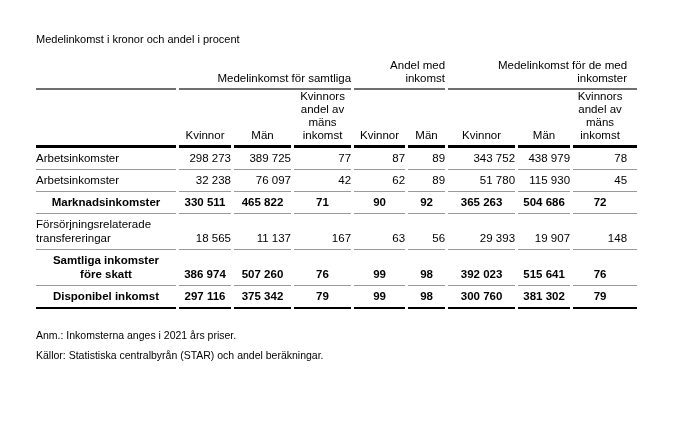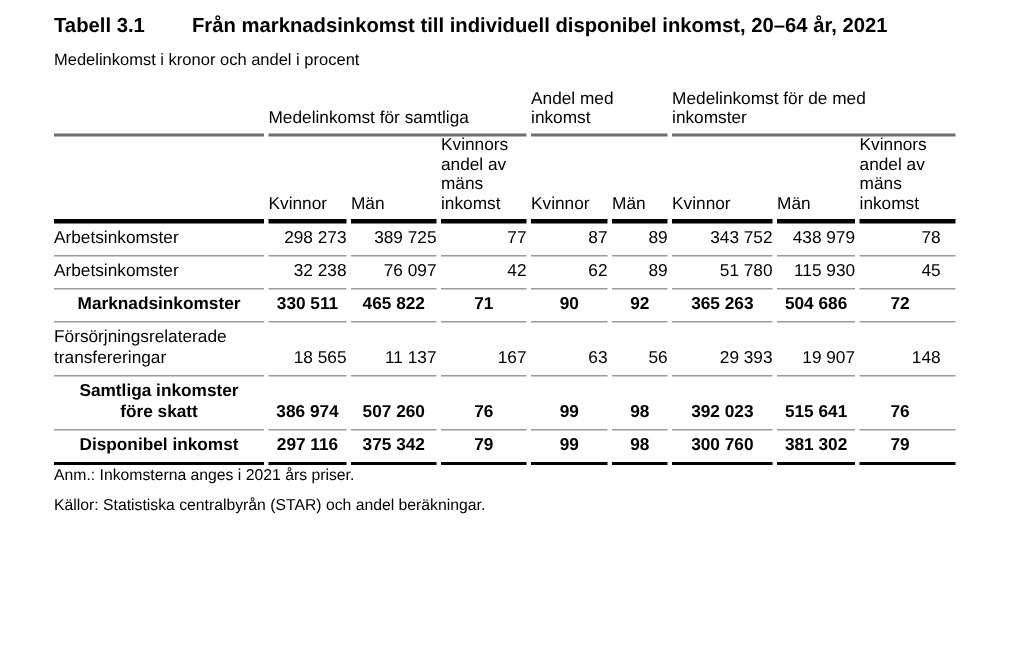--- a/index.html
+++ b/index.html
@@ -7,65 +7,61 @@
   body {
     width: 690px; height: 432px;
     font-family: "Liberation Sans", sans-serif;
     color: #000;
     overflow: hidden;
   }
   .page { width: 690px; height: 432px; padding: 9px 38px 0 36px; }
 
   .title-row { display: flex; font-size: 13.5px; font-weight: bold; line-height: 16px; }
   .title-num { flex: 0 0 92px; }
-  .subtitle { font-size: 11px; margin-top: 9px; line-height: 13px; }
+  .subtitle { font-size: 11px; margin-top: 24px; line-height: 13px; }
 
   table.tbl {
     margin-top: 13px; margin-left: -3px;
     border-collapse: separate; border-spacing: 3px 0;
     table-layout: fixed; width: 607px;
     font-size: 11.5px; line-height: 14px;
   }
   th, td { padding: 0; vertical-align: bottom; font-weight: normal; }
 
   tr.grouprow th {
     border-bottom: 2px solid #6f6f6f;
-    text-align: left; white-space: pre-line;
+    text-align: right; white-space: pre-line;
     height: 28px; padding-bottom: 3px; line-height: 13px; font-size: 11.5px;
   }
   tr.subrow th {
     border-bottom: 3px solid #000;
-    text-align: left; white-space: pre-line;
+    text-align: center; white-space: pre-line;
     height: 56px; padding-bottom: 3px; line-height: 13px; font-size: 11.5px;
   }
   tr.subrow th.stub, tr.grouprow th.stub { text-align: left; }
 
   tbody td {
     border-bottom: 1.5px solid #9a9a9a;
     height: 22px; padding-bottom: 4px; padding-top: 3px;
   }
   tbody td.num { text-align: right; }
   tbody td.label { text-align: left; white-space: pre-line; margin-left: 20px; }
   tbody tr.bold td { font-weight: bold; text-align: center; }
   tbody tr.lastrow td { border-bottom: 2.5px solid #000; }
 
   th:last-child, td:last-child { padding-right: 10px; }
 
-  .notes { margin-top: 1px; font-size: 10.5px; line-height: 12px; }
+  .notes { margin-top: 20px; font-size: 10.5px; line-height: 12px; }
   .note + .note { margin-top: 8px; }
 </style>
 </head>
 <body>
 
 <div class="page">
 
-  <div class="title-row">
-    <span class="title-num">Tabell 3.1</span>
-    <span class="title-text">Från marknadsinkomst till individuell disponibel inkomst, 20–64 år, 2021</span>
-  </div>
 
   <div class="subtitle">Medelinkomst i kronor och andel i procent</div>
 
   <table class="tbl">
     <colgroup>
       <col style="width:140px">
         <col style="width:52px">
         <col style="width:57px">
         <col style="width:57px">
       <col style="width:51px">

